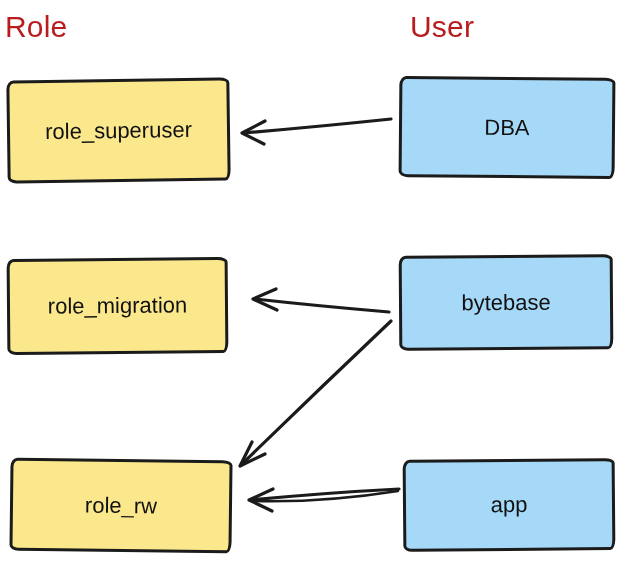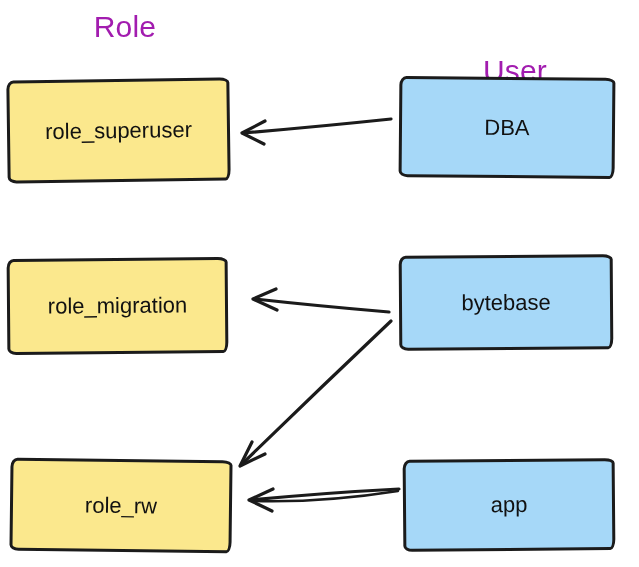--- a/index.html
+++ b/index.html
@@ -11,25 +11,25 @@
   .canvas {
     position: relative;
     width: 639px;
     height: 567px;
     background: #ffffff;
     overflow: hidden;
     color: #1a1a1a;
   }
   .col-header {
     position: absolute;
-    text-align: center;
+    text-align: left;
     font-size: 30px;
     font-weight: 500;
     letter-spacing: 0.2px;
-    color: #a21caf;
+    color: #b91c1c;
   }
   .node {
     position: absolute;
     display: flex;
     align-items: center;
     justify-content: center;
     border: 3px solid var(--stroke, #1b1b1b);
     box-sizing: border-box;
     transform: rotate(var(--rot, 0deg));
     
@@ -56,21 +56,21 @@
     stroke-linejoin: round;
   }
   .edge path.second-pass { stroke-width: 2.4; }
 </style>
 </head>
 <body>
 
 <div class="canvas">
 
   <div class="col-header" style="left:5px; top:10px; width:240px;">Role</div>
-  <div class="col-header" style="left:400px; top:10px; width:230px;margin-top:44px;">User</div>
+  <div class="col-header" style="left:410px; top:10px; width:230px;">User</div>
 
   <svg class="edges" width="639" height="567" viewBox="0 0 639 567" aria-hidden="true">
     <g class="edge">
       <path d="M391 119 Q315 127 243 133"></path>
       <path d="M265 121 L242 133 L264 144"></path>
     </g>
     <g class="edge">
       <path d="M389 312 Q318 306 255 299"></path>
       <path d="M276 289 L253 299 L277 310"></path>
     </g>

